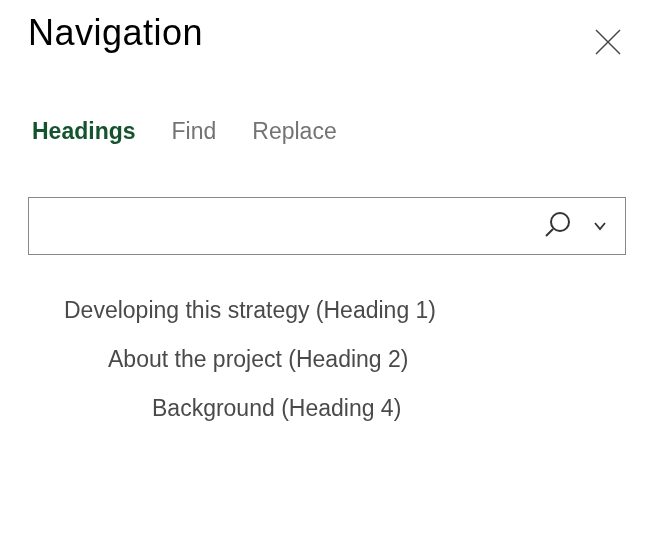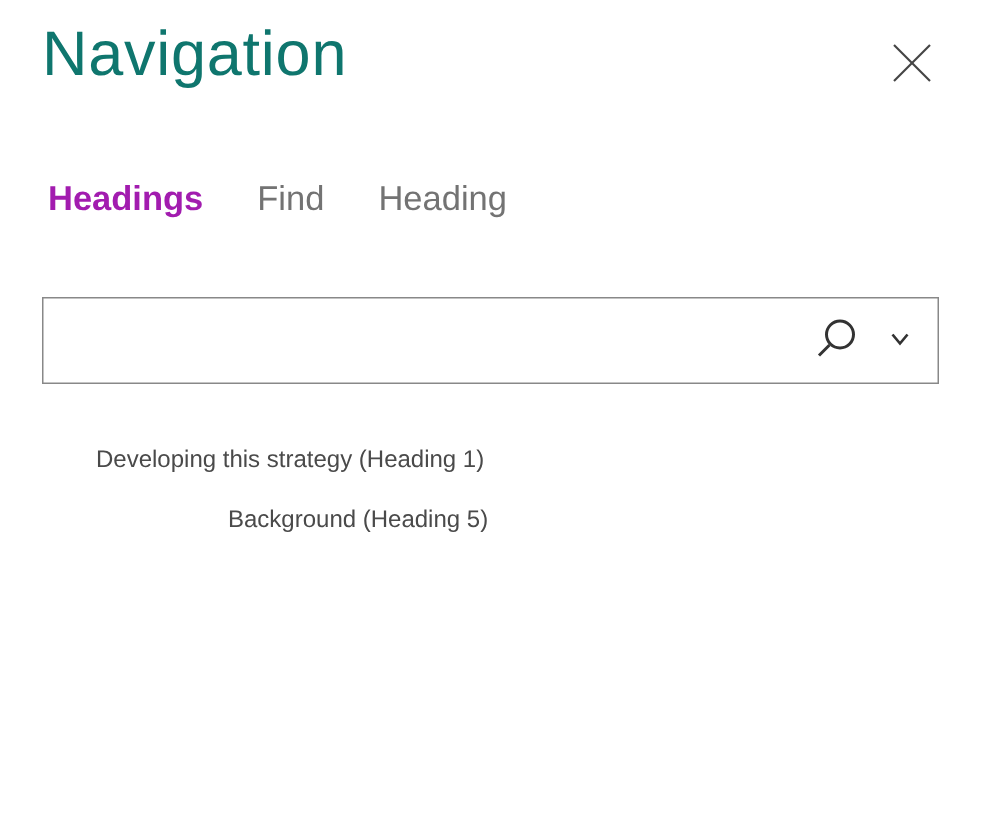--- a/index.html
+++ b/index.html
@@ -15,23 +15,23 @@
       padding: 12px 28px 20px 28px;
       color: #333333;
     }
     .header {
       display: flex;
       justify-content: space-between;
       align-items: flex-start;
       margin-bottom: 48px;
     }
     .title {
-      font-size: 42px;
+      font-size: 36px;
       font-weight: 300;
-      color: #0f766e;
+      color: #000000;
       letter-spacing: 0.5px;
     }
     .close-btn {
       cursor: pointer;
       padding: 8px;
       margin-top: 6px;
       margin-right: -6px;
     }
     .close-btn svg {
       width: 32px;
@@ -45,21 +45,21 @@
       margin-bottom: 52px;
       padding-left: 4px;
     }
     .tab {
       font-size: 23px;
       color: #737373;
       cursor: pointer;
       font-weight: 400;
     }
     .tab.active {
-      color: #a21caf;
+      color: #14532d;
       font-weight: 600;
       text-align: center;
     }
     .search-container {
       border: 1px solid #888888;
       height: 58px;
       display: flex;
       align-items: center;
       justify-content: flex-end;
       padding: 0 14px 0 12px;
@@ -92,21 +92,21 @@
       width: 14px;
       height: 10px;
       stroke: #333333;
       stroke-width: 1.8;
       fill: none;
     }
     .headings-list {
       padding-left: 36px;
     }
     .heading-item {
-      font-size: 16px;
+      font-size: 23px;
       color: #4a4a4a;
       margin-bottom: 22px;
       cursor: pointer;
       font-weight: 400;
     }
     .heading-item.level-1 {
       padding-left: 0;
     }
     .heading-item.level-2 {
       padding-left: 44px;
@@ -124,34 +124,35 @@
     <svg viewBox="0 0 32 32">
       <line x1="4" y1="4" x2="28" y2="28"></line>
       <line x1="28" y1="4" x2="4" y2="28"></line>
     </svg>
   </div>
 </div>
 
 <div class="tabs">
   <div class="tab active">Headings</div>
   <div class="tab">Find</div>
-  <div class="tab">Heading</div>
+  <div class="tab">Replace</div>
 </div>
 
 <div class="search-container">
   <input class="search-input" type="text" value="" style="">
   <div class="search-icon">
     <svg viewBox="0 0 30 30">
       <circle cx="17" cy="13" r="9"></circle>
       <line x1="10" y1="20" x2="3" y2="27"></line>
     </svg>
   </div>
   <div class="dropdown-icon">
     <svg viewBox="0 0 14 10">
       <polyline points="2,2 7,8 12,2"></polyline>
     </svg>
   </div>
 </div>
 
 <div class="headings-list">
   <div class="heading-item level-1">Developing this strategy (Heading 1)</div>
-  <div class="heading-item level-3">Background (Heading 5)</div>
+  <div class="heading-item level-2">About the project (Heading 2)</div>
+  <div class="heading-item level-3">Background (Heading 4)</div>
 </div>
 
 </body></html>

